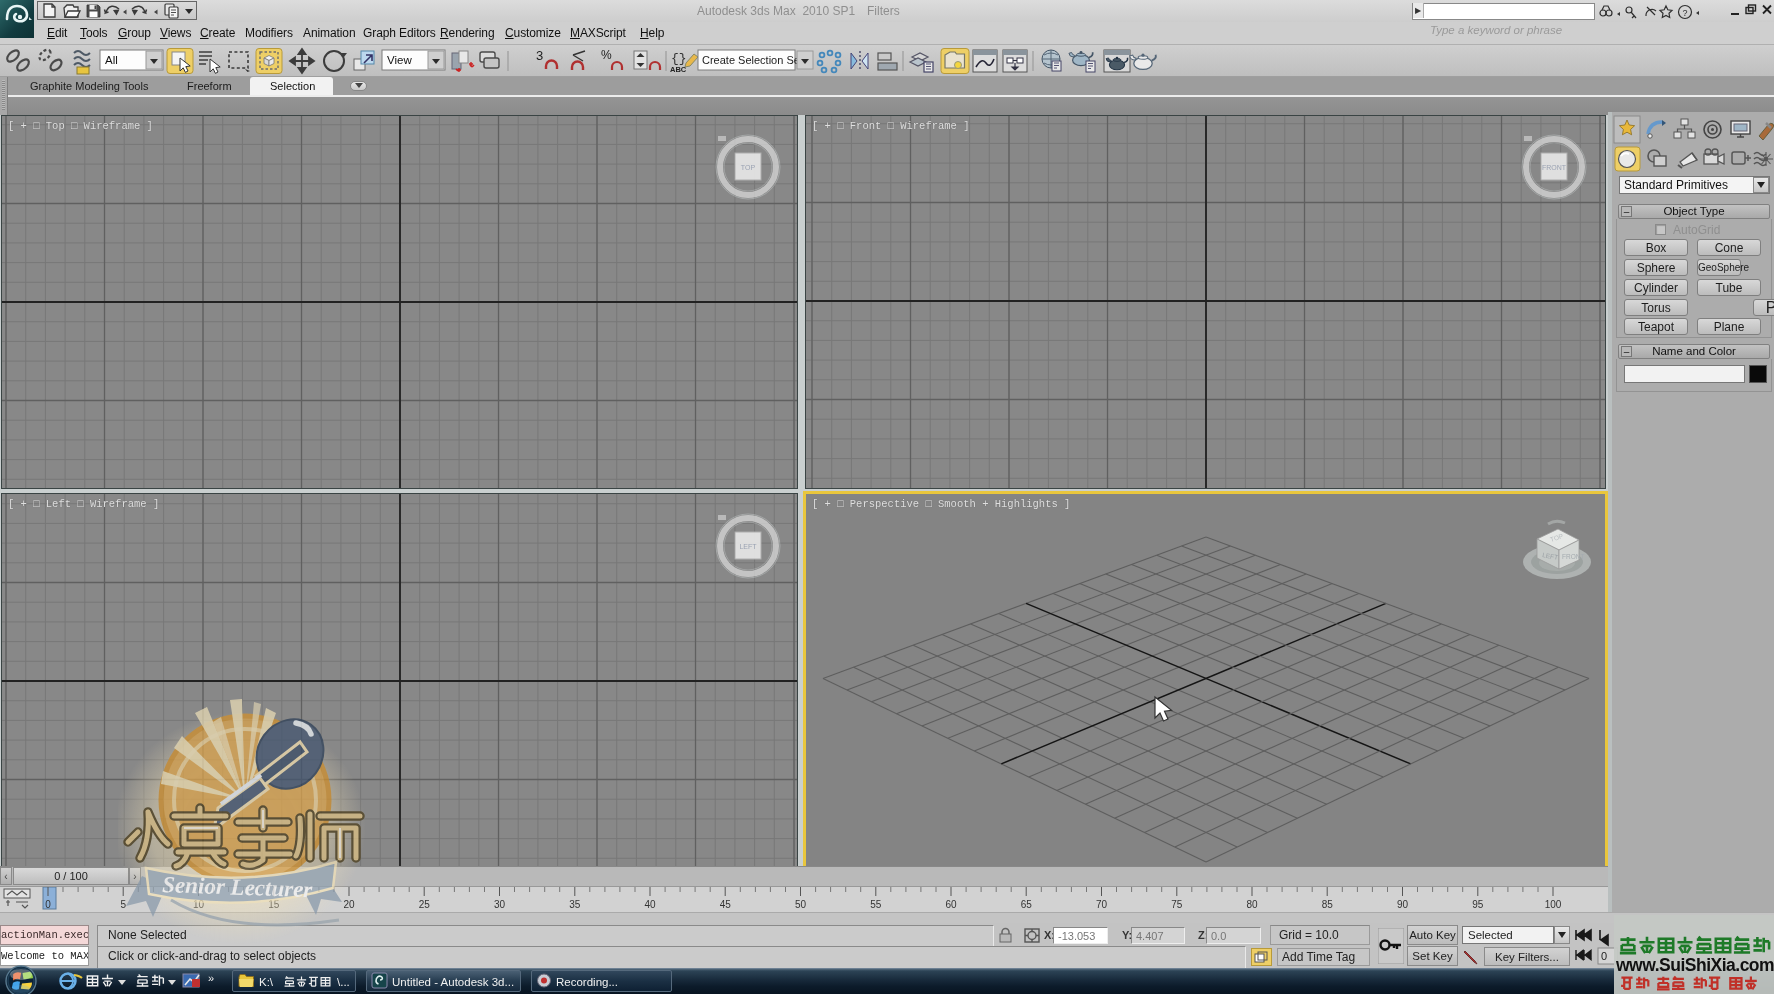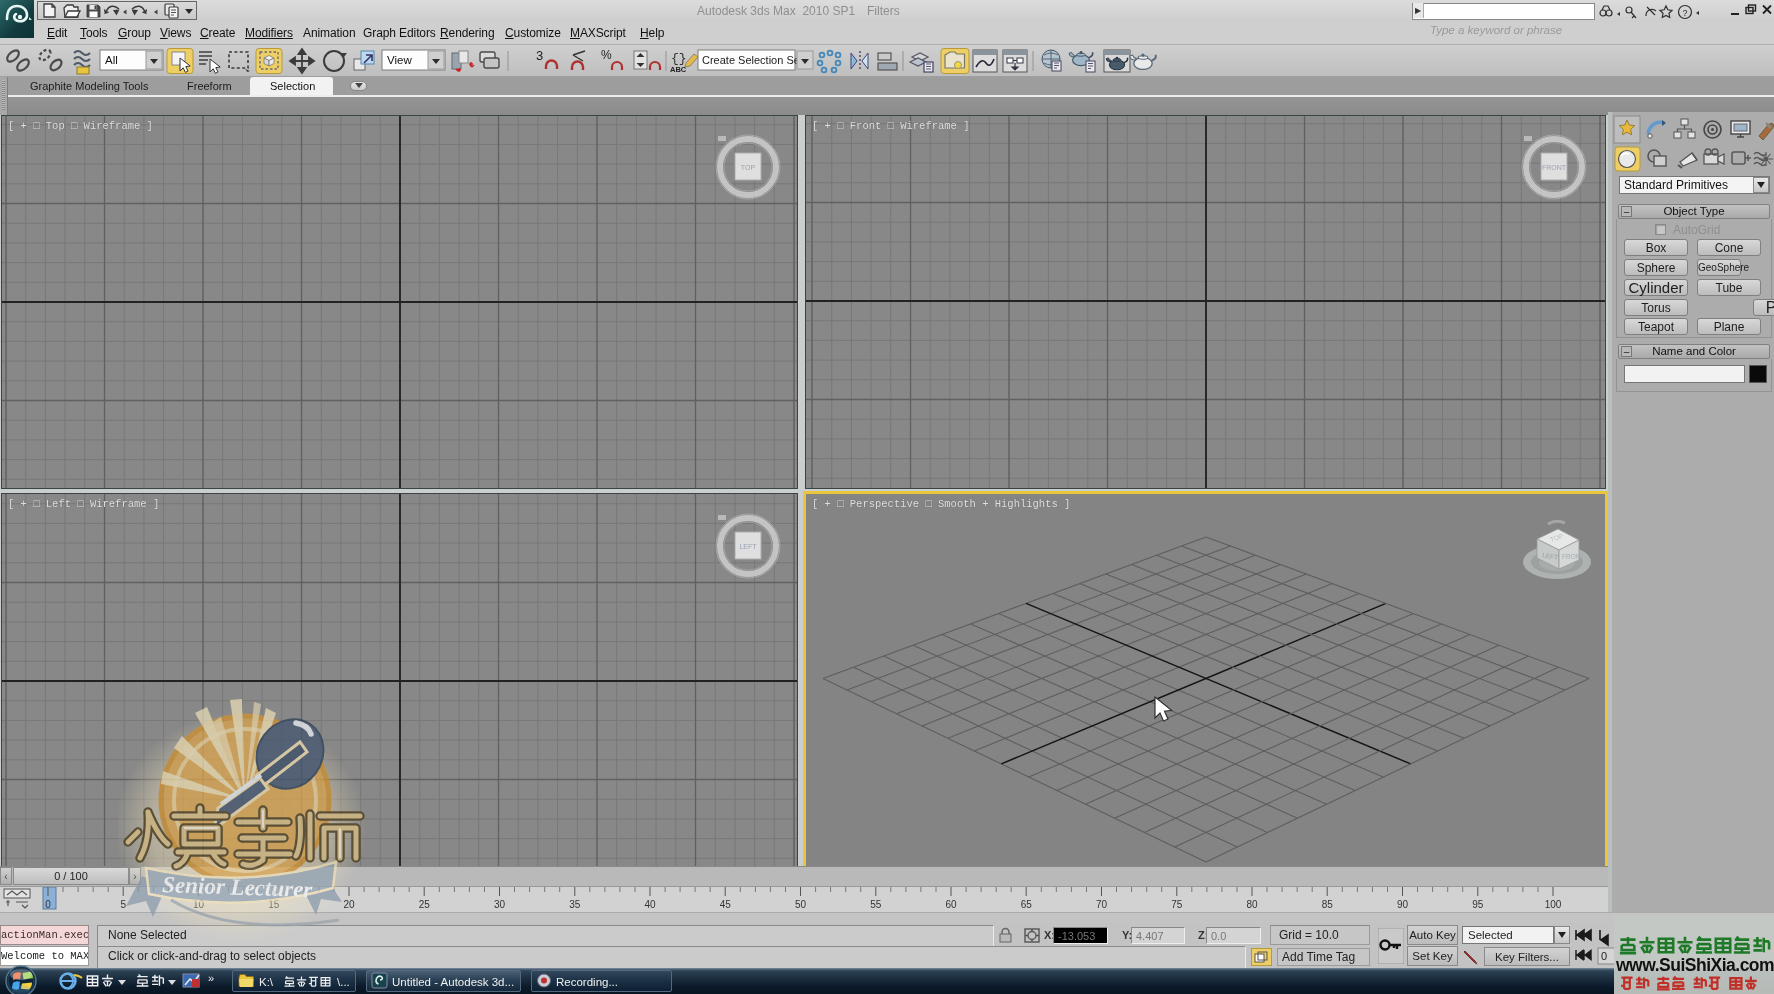--- a/index.html
+++ b/index.html
@@ -69,21 +69,21 @@
 <path d="M1 10 h8" stroke="#222" stroke-width="2"></path>
 <rect x="16" y="3.5" width="7" height="6" fill="none" stroke="#222" stroke-width="1.4"></rect>
 <rect x="18.5" y="1" width="7" height="6" fill="none" stroke="#222" stroke-width="1.4"></rect>
 <path d="M33 1.5 l8 8 m0 -8 l-8 8" stroke="#222" stroke-width="1.8"></path>
 </svg>
 <div class="abs" style="left:47px;top:26px;font-size:12px;letter-spacing:-0.1px;color:#111;"><span style="text-decoration:underline">E</span>dit</div>
 <div class="abs" style="left:80px;top:26px;font-size:12px;letter-spacing:-0.1px;color:#111;"><span style="text-decoration:underline">T</span>ools</div>
 <div class="abs" style="left:118px;top:26px;font-size:12px;letter-spacing:-0.1px;color:#111;"><span style="text-decoration:underline">G</span>roup</div>
 <div class="abs" style="left:160px;top:26px;font-size:12px;letter-spacing:-0.1px;color:#111;"><span style="text-decoration:underline">V</span>iews</div>
 <div class="abs" style="left:200px;top:26px;font-size:12px;letter-spacing:-0.1px;color:#111;"><span style="text-decoration:underline">C</span>reate</div>
-<div class="abs" style="left:245px;top:26px;font-size:12px;letter-spacing:-0.1px;color:#111;text-decoration:underline;">Modifiers</div>
+<div class="abs" style="left:245px;top:26px;font-size:12px;letter-spacing:-0.1px;color:#111;">Modifiers</div>
 <div class="abs" style="left:303px;top:26px;font-size:12px;letter-spacing:-0.1px;color:#111;">Animation</div>
 <div class="abs" style="left:363px;top:26px;font-size:12px;letter-spacing:-0.1px;color:#111;">Graph Editors</div>
 <div class="abs" style="left:440px;top:26px;font-size:12px;letter-spacing:-0.1px;color:#111;"><span style="text-decoration:underline">R</span>endering</div>
 <div class="abs" style="left:505px;top:26px;font-size:12px;letter-spacing:-0.1px;color:#111;"><span style="text-decoration:underline">C</span>ustomize</div>
 <div class="abs" style="left:570px;top:26px;font-size:12px;letter-spacing:-0.1px;color:#111;"><span style="text-decoration:underline">M</span>AXScript</div>
 <div class="abs" style="left:640px;top:26px;font-size:12px;letter-spacing:-0.1px;color:#111;"><span style="text-decoration:underline">H</span>elp</div>
 <div class="abs" style="left:0;top:45px;width:1774px;height:32px;background:linear-gradient(#cfcfcf,#bfbfbf);border-bottom:1px solid #9f9f9f;"></div>
 <svg class="abs" style="left:0;top:45px;" width="1240" height="32" viewBox="0 0 1240 32">
 
 <g stroke="#4a4a4a" stroke-width="2.2" fill="none">
@@ -654,21 +654,21 @@
 <div class="abs" style="left:1618px;top:204px;width:152px;height:15px;background:linear-gradient(#c2c2c2,#a9a9a9);border:1px solid #808080;border-radius:2px;"></div>
 <div class="abs" style="left:1621px;top:206px;width:11px;height:11px;background:#b9b9b9;border:1px solid #777;font-size:10px;line-height:9px;text-align:center;color:#222;">–</div>
 <div class="abs" style="left:1618px;top:205px;width:152px;font-size:11.5px;color:#111;text-align:center;">Object Type</div>
 <div class="abs" style="left:1616px;top:219px;width:156px;height:119px;border:1px solid #939393;border-top:none;"></div>
 <div class="abs" style="left:1655px;top:224px;width:11px;height:11px;background:#c6c6c6;border:1px solid #8a8a8a;box-shadow:inset 1px 1px 1px #999;"></div>
 <div class="abs" style="left:1673px;top:223px;font-size:12px;color:#8f8f8f;">AutoGrid</div>
 <div class="abs btn3d" style="left:1624px;top:239px;width:64px;height:17px;font-size:12px;line-height:16px;">Box</div>
 <div class="abs btn3d" style="left:1697px;top:239px;width:64px;height:17px;font-size:12px;line-height:16px;">Cone</div>
 <div class="abs btn3d" style="left:1624px;top:259px;width:64px;height:17px;font-size:12px;line-height:16px;">Sphere</div>
 <div class="abs btn3d" style="left:1697px;top:259px;width:44px;height:17px;font-size:10px;line-height:16px;">GeoSphere</div>
-<div class="abs btn3d" style="left:1624px;top:279px;width:64px;height:17px;font-size:15px;line-height:16px;">Cylinder</div>
+<div class="abs btn3d" style="left:1624px;top:279px;width:64px;height:17px;font-size:12px;line-height:16px;">Cylinder</div>
 <div class="abs btn3d" style="left:1697px;top:279px;width:64px;height:17px;font-size:12px;line-height:16px;">Tube</div>
 <div class="abs btn3d" style="left:1624px;top:299px;width:64px;height:17px;font-size:12px;line-height:16px;">Torus</div>
 <div class="abs btn3d" style="left:1753px;top:299px;width:84px;height:17px;font-size:16px;line-height:16px;">Pyramid</div>
 <div class="abs btn3d" style="left:1624px;top:318px;width:64px;height:17px;font-size:12px;line-height:16px;">Teapot</div>
 <div class="abs btn3d" style="left:1697px;top:318px;width:64px;height:17px;font-size:12px;line-height:16px;">Plane</div>
 <div class="abs" style="left:1618px;top:344px;width:152px;height:15px;background:linear-gradient(#c2c2c2,#a9a9a9);border:1px solid #808080;border-radius:2px;"></div>
 <div class="abs" style="left:1621px;top:346px;width:11px;height:11px;background:#b9b9b9;border:1px solid #777;font-size:10px;line-height:9px;text-align:center;color:#222;">–</div>
 <div class="abs" style="left:1618px;top:345px;width:152px;font-size:11.5px;color:#111;text-align:center;">Name and Color</div>
 <div class="abs" style="left:1616px;top:359px;width:156px;height:33px;border:1px solid #939393;border-top:none;"></div>
 <div class="abs" style="left:1624px;top:365px;width:121px;height:18px;background:#f2f2f2;border:1px solid #777;"></div>
@@ -817,21 +817,21 @@
 <svg class="abs" style="left:998px;top:927px;" width="46" height="17" viewBox="0 0 46 17">
 <rect x="2" y="7" width="11" height="8" fill="#b9b9b9" stroke="#666"></rect>
 <path d="M4 7 v-2 a3.5 3.5 0 0 1 7 0 v2" fill="none" stroke="#666" stroke-width="1.5"></path>
 <g transform="translate(26,0)">
 <rect x="1" y="2" width="14" height="13" fill="none" stroke="#555" stroke-width="1.4"></rect>
 <circle cx="8" cy="8.5" r="4" fill="none" stroke="#555" stroke-width="1.4"></circle>
 <path d="M8 2 v3 M8 12 v3 M1 8.5 h3 M12 8.5 h3" stroke="#555" stroke-width="1.4"></path>
 </g>
   </svg>
 <div class="abs" style="left:1044px;top:929px;font-size:11px;font-weight:bold;color:#333;">X:</div>
-<div class="abs" style="left:1053px;top:927px;width:55px;height:17px;background:#000000;border:1px solid #888;border-bottom-color:#eee;border-right-color:#eee;font-size:11px;color:#777;line-height:16px;padding-left:4px;">-13.053</div>
+<div class="abs" style="left:1053px;top:927px;width:55px;height:17px;background:#ffffff;border:1px solid #888;border-bottom-color:#eee;border-right-color:#eee;font-size:11px;color:#777;line-height:16px;padding-left:4px;">-13.053</div>
 <div class="abs" style="left:1122px;top:929px;font-size:11px;font-weight:bold;color:#333;">Y:</div>
 <div class="abs" style="left:1131px;top:927px;width:54px;height:17px;background:#d4d4d4;border:1px solid #888;border-bottom-color:#eee;border-right-color:#eee;font-size:11px;color:#777;line-height:16px;padding-left:4px;">4.407</div>
 <div class="abs" style="left:1198px;top:929px;font-size:11px;font-weight:bold;color:#333;">Z:</div>
 <div class="abs" style="left:1206px;top:927px;width:55px;height:17px;background:#d4d4d4;border:1px solid #888;border-bottom-color:#eee;border-right-color:#eee;font-size:11px;color:#777;line-height:16px;padding-left:4px;">0.0</div>
 <div class="abs" style="left:1270px;top:925px;width:100px;height:20px;border:1px solid #9a9a9a;border-top-color:#888;background:#c6c6c6;font-size:12px;color:#222;line-height:19px;padding-left:8px;">Grid = 10.0</div>
 <div class="abs" style="left:1251px;top:948px;width:21px;height:18px;background:#eecf66;border:1px solid #b89a3a;"></div>
 <svg class="abs" style="left:1254px;top:951px;" width="15" height="13">
     <rect x="1" y="3" width="9" height="8" fill="#fff" stroke="#555"></rect>
     <rect x="4" y="1" width="9" height="8" fill="none" stroke="#555"></rect>
   </svg>

